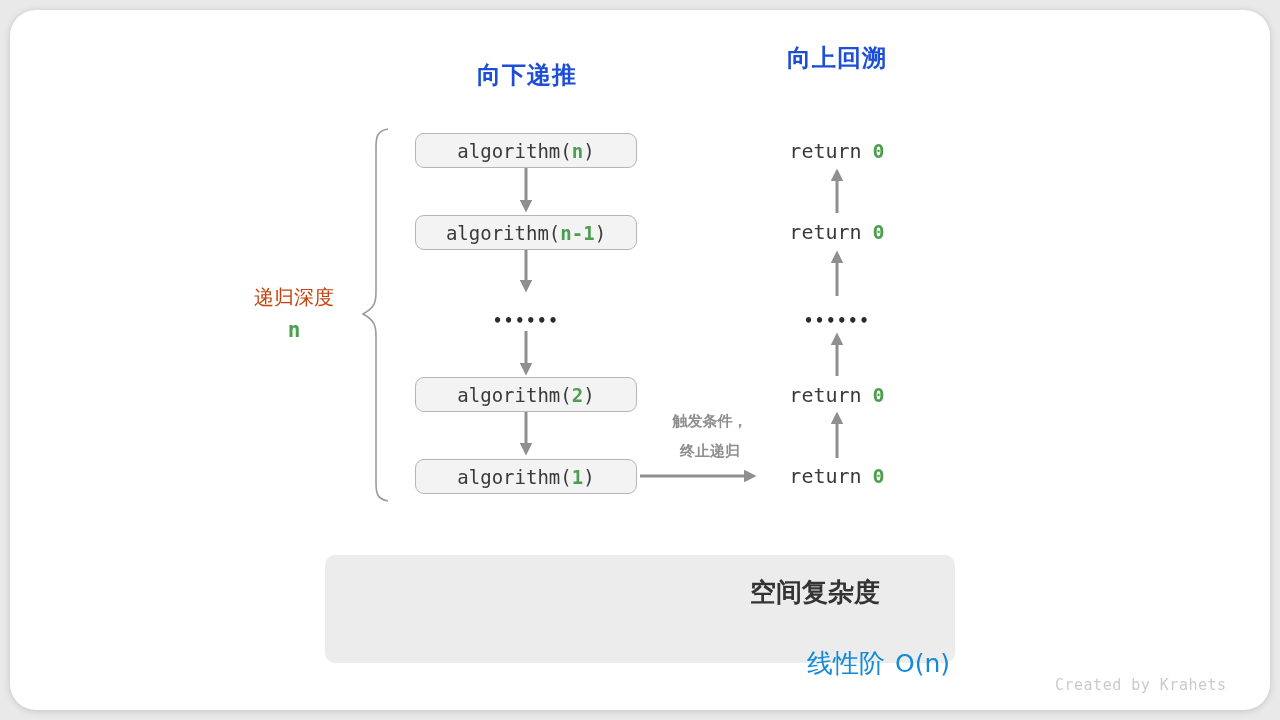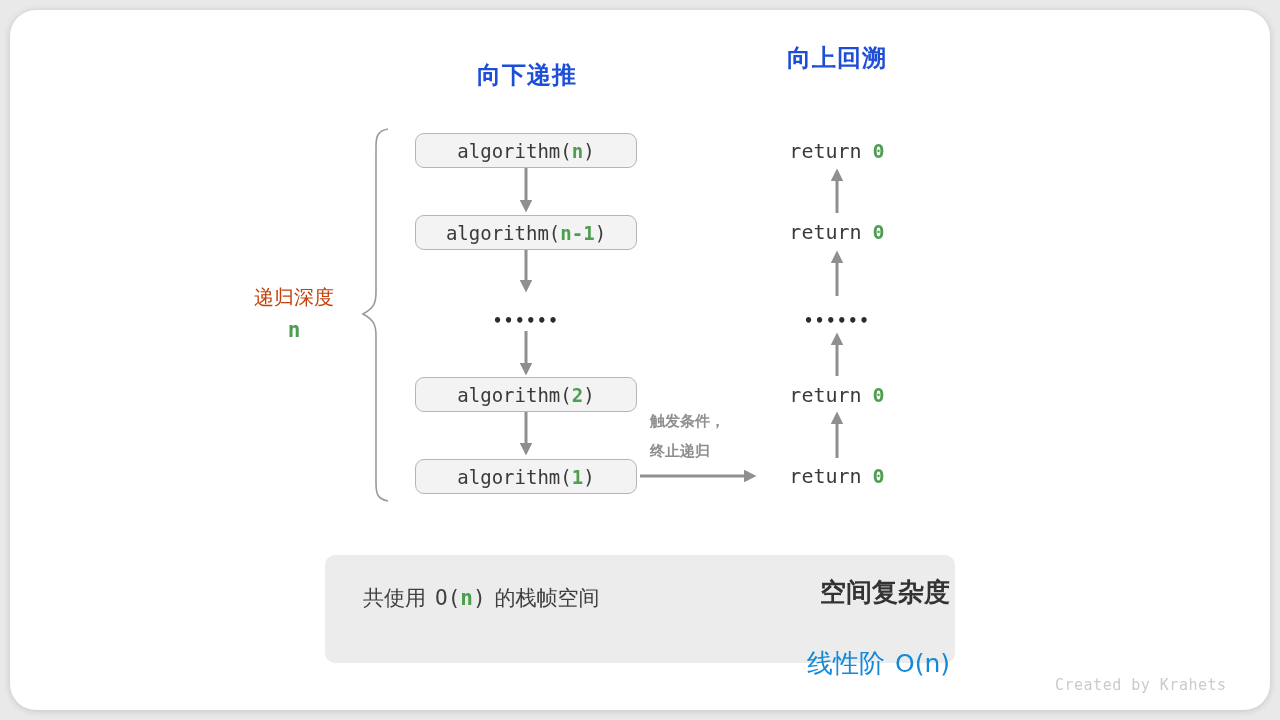--- a/index.html
+++ b/index.html
@@ -11,21 +11,21 @@
     overflow: hidden;
   }
   .card {
     position: absolute;
     left: 10px; top: 10px;
     width: 1260px; height: 700px;
     background: #ffffff;
     border-radius: 26px;
     box-shadow: 0 1px 7px rgba(0,0,0,0.16);
   }
-  .abs { position: absolute; }
+  .abs { position: absolute; text-align: center; }
   .col-header {
     width: 200px; text-align: center;
     font-size: 24px; font-weight: 700; color: #1d4ed8;
     letter-spacing: 1px;
   }
   .call-box {
     left: 415px; width: 222px; height: 35px;
     background: #f3f3f3;
     border: 1.5px solid #b5b5b5;
     border-radius: 9px;
@@ -70,21 +70,21 @@
     white-space: nowrap;
   }
   .panel-left .mono,
   .panel-right .mono {
     font-family: "DejaVu Sans Mono", "Liberation Mono", monospace;
   }
   .panel-left .var { margin: 0 7px; font-size: 21px; }
   .panel-left .ospace { margin-left: 9px; }
   .panel-left .tail { margin-left: 9px; }
   .panel-right-title {
-    left: 750px; top: 575px; width: 200px; text-align: right;
+    left: 750px; top: 575px; width: 200px; text-align: left;
     font-size: 26px; font-weight: 700; color: #333333;
   }
   .panel-right-value {
     left: 750px; top: 612px; width: 200px; text-align: right;
     font-size: 26px; font-weight: 400; color: #1389d8;
     white-space: nowrap;
     margin-top: 34px;
   }
   .panel-right-value .mono { margin-left: 10px; font-size: 25px; }
   .footer-credit {
@@ -149,19 +149,18 @@
 <div class="abs ret-row" style="top:464px;"><span>return</span><span class="green ret-val">0</span></div>
 
 <div class="abs trigger">
   <div>触发条件，</div>
   <div>终止递归</div>
 </div>
 
 <div class="abs panel"></div>
 
 <div class="abs panel-left">
-  <div><span>共使用</span><span class="mono ospace">O(</span><span class="green mono">n</span><span class="mono">)</span><span class="tail">的栈帧空间</span></div>
 </div>
 
 <div class="abs panel-right-title">空间复杂度</div>
 <div class="abs panel-right-value"><span>线性阶</span><span class="mono">O(n)</span></div>
 
 <div class="abs footer-credit">Created by Krahets</div>
 
 </body></html>

